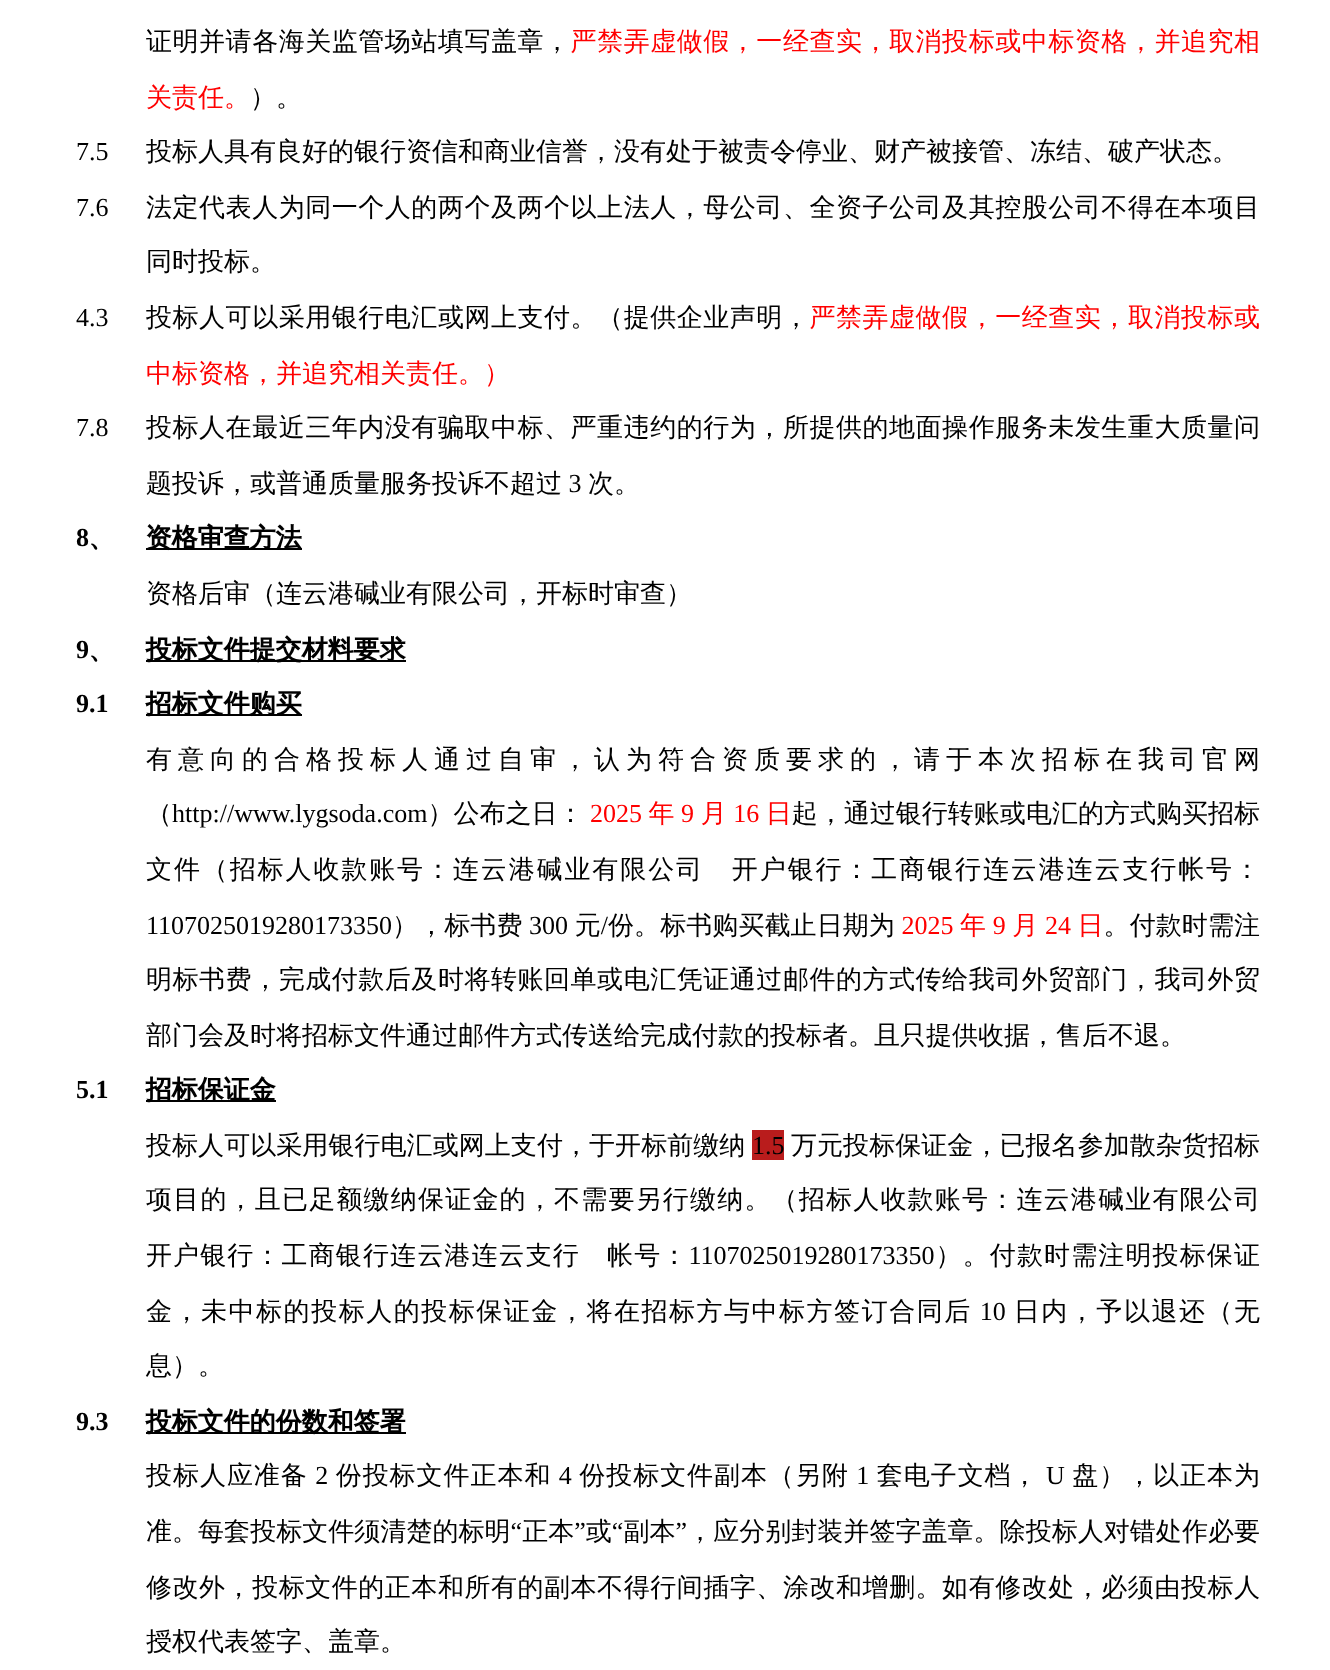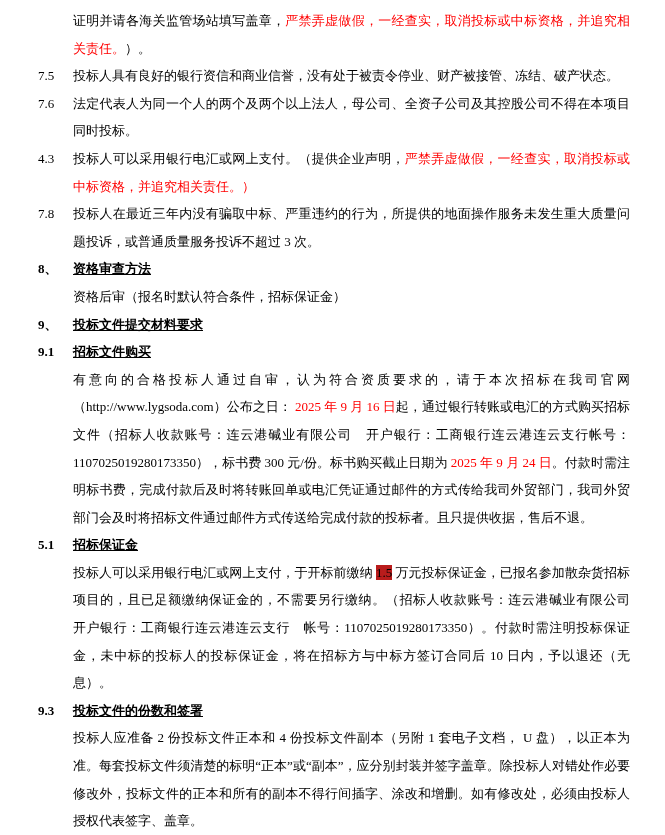--- a/index.html
+++ b/index.html
@@ -56,21 +56,21 @@
       <div class="item">
         <div class="num">7.8</div>
         <div class="content"><span>投标人在最近三年内没有骗取中标、严重违约的行为，所提供的地面操作服务未发生重大质量问题投诉，或普通质量服务投诉不超过 3 次。</span></div>
       </div>
       <div class="item heading">
         <div class="num">8、</div>
         <div class="content"><span>资格审查方法</span></div>
       </div>
       <div class="item">
         <div class="num"></div>
-        <div class="content"><span>资格后审（报名时默认符合条件，招标保证金）</span></div>
+        <div class="content"><span>资格后审（连云港碱业有限公司，开标时审查）</span></div>
       </div>
       <div class="item heading">
         <div class="num">9、</div>
         <div class="content"><span>投标文件提交材料要求</span></div>
       </div>
       <div class="item heading">
         <div class="num">9.1</div>
         <div class="content"><span>招标文件购买</span></div>
       </div>
       <div class="item">

